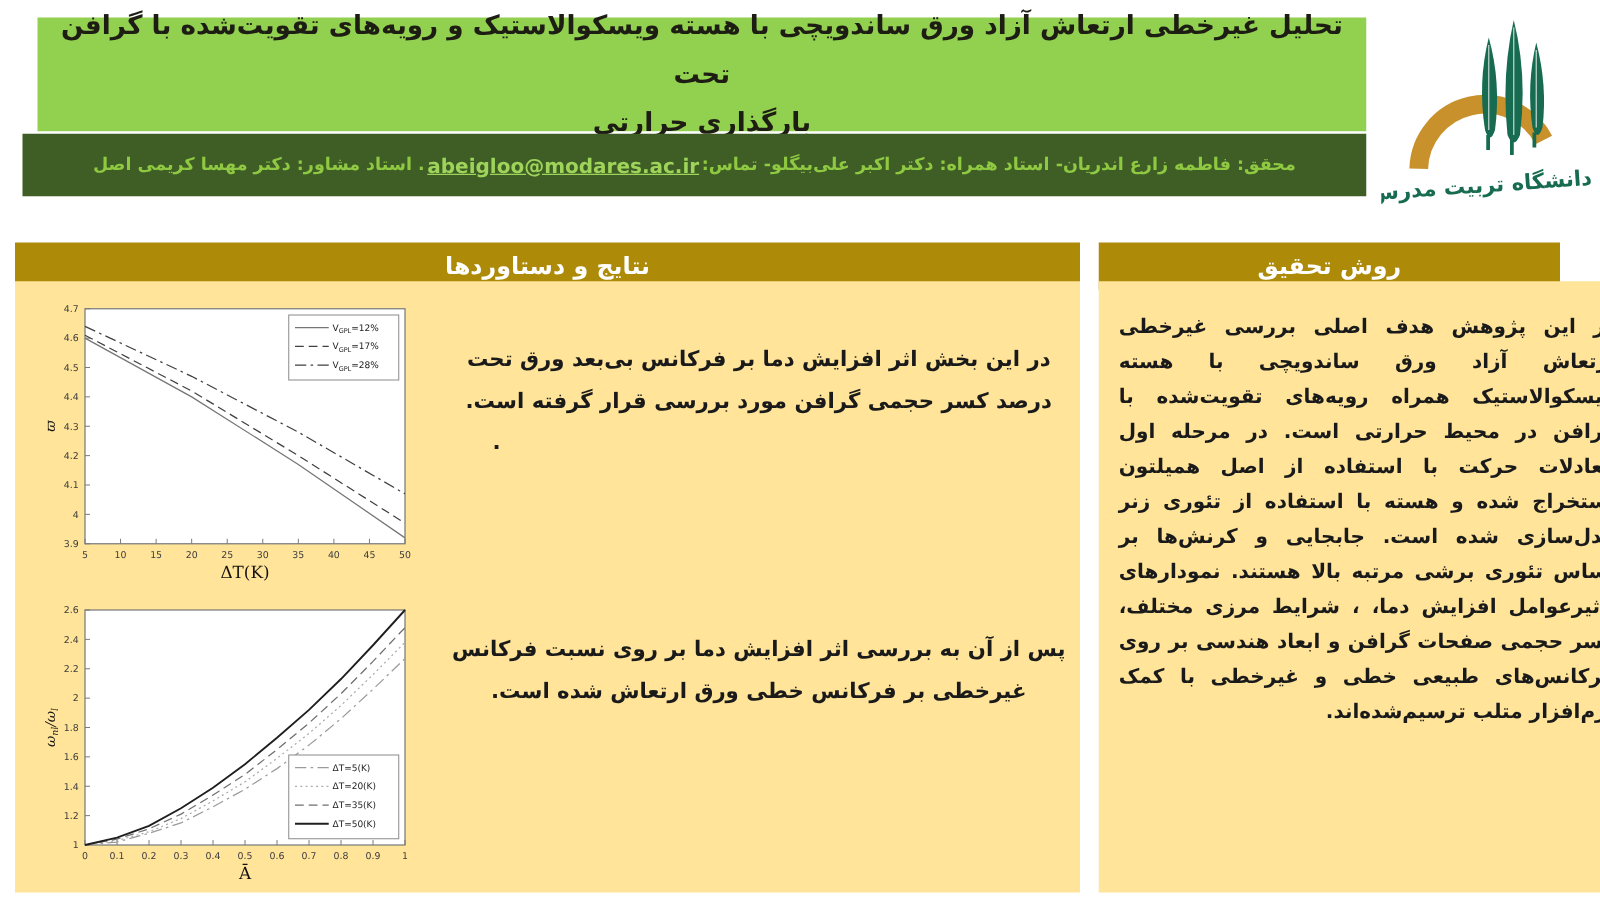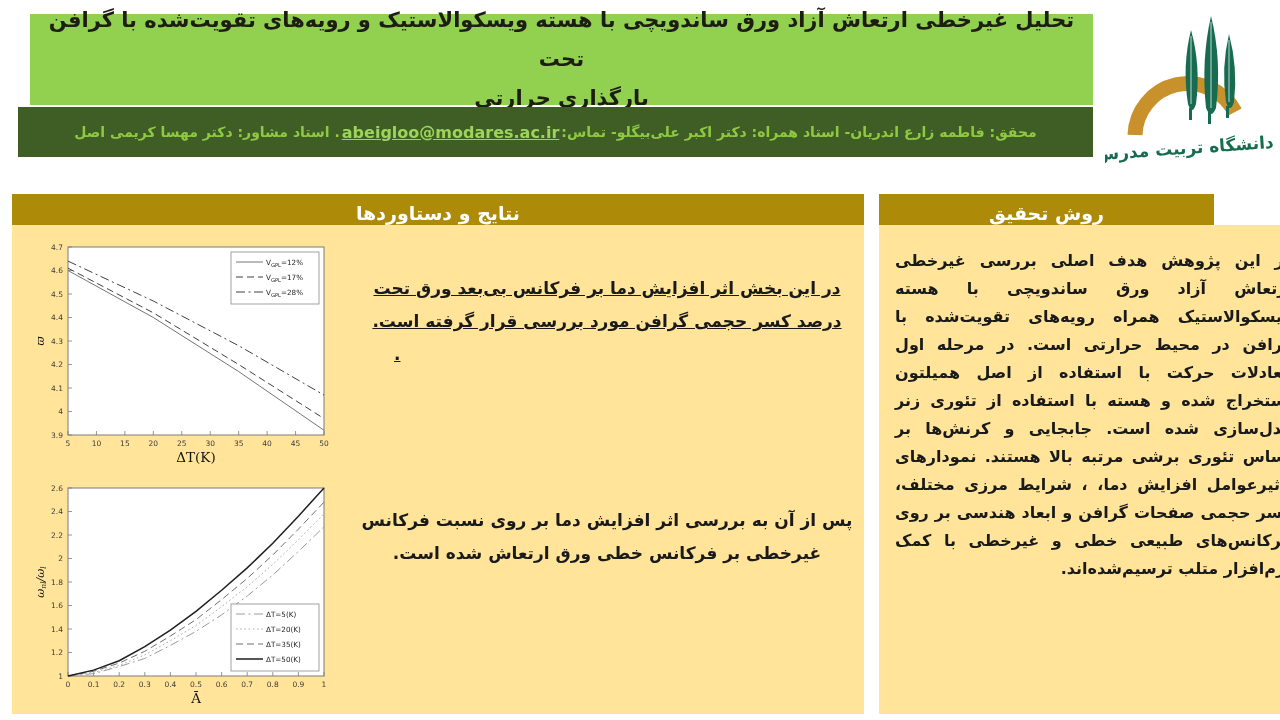--- a/index.html
+++ b/index.html
@@ -14,34 +14,34 @@
       color:#8fc942;display:flex;align-items:center;justify-content:center;direction:rtl;
       font-size:14px;font-weight:bold;}
   .credit-band a{color:#9ed45a;font-size:16px;text-decoration:underline;direction:ltr;
       unicode-bidi:embed;margin:18px 2px;cursor:pointer;}
   .logo{position:absolute;left:1105px;top:8px;width:168px;height:158px;}
 
   
   .bar{position:absolute;top:177px;height:38px;background:#ad8b09;color:#ffffff;font-weight:bold;
       font-size:19px;display:flex;align-items:center;justify-content:center;direction:rtl;margin-top:17px;}
   .bar.left{left:12px;width:852px;}
-  .bar.right{left:879px;width:335px;}
+  .bar.right{left:879px;width:369px;}
 
   
   .panel{position:absolute;top:225px;height:489px;background:#ffe499;}
   .panel.left{left:12px;width:852px;}
   .panel.right{left:879px;width:431px;}
 
   .chart{position:absolute;width:320px;height:237px;}
   .chart.one{left:16px;top:11px;}
   .chart.two{left:16px;top:252px;}
 
   .caption{position:absolute;left:340px;width:510px;direction:rtl;text-align:center;
       font-weight:bold;font-size:17px;color:#1a1a1a;line-height:33px;}
-  .caption.c1{top:47px;text-decoration:underline;}
+  .caption.c1{top:47px;}
   .caption.c2{top:262px;margin-top:17px;}
   .caption .dot-line{direction:ltr;text-align:left;padding-left:42px;}
 
   .method-text{margin:0;padding:22px 18px 0 16px;direction:rtl;text-align:justify;
       font-size:16px;font-weight:bold;color:#1a1a1a;line-height:28px;}
 </style>
 </head>
 <body>
 
 <div class="page">

